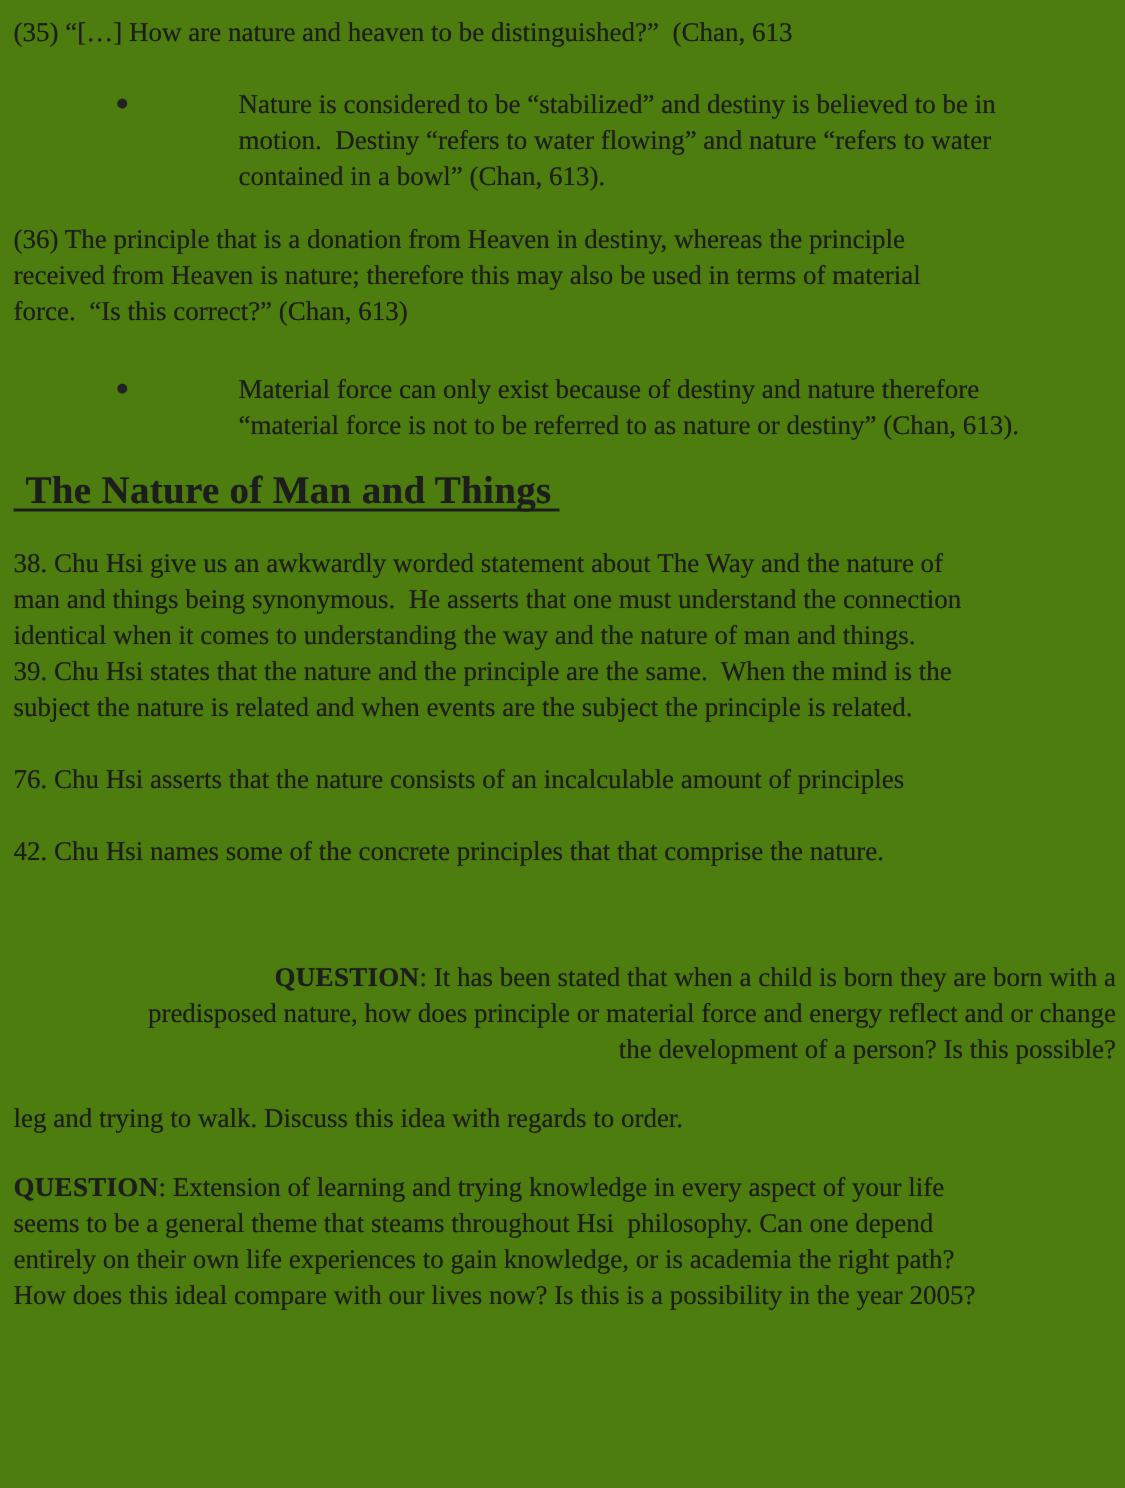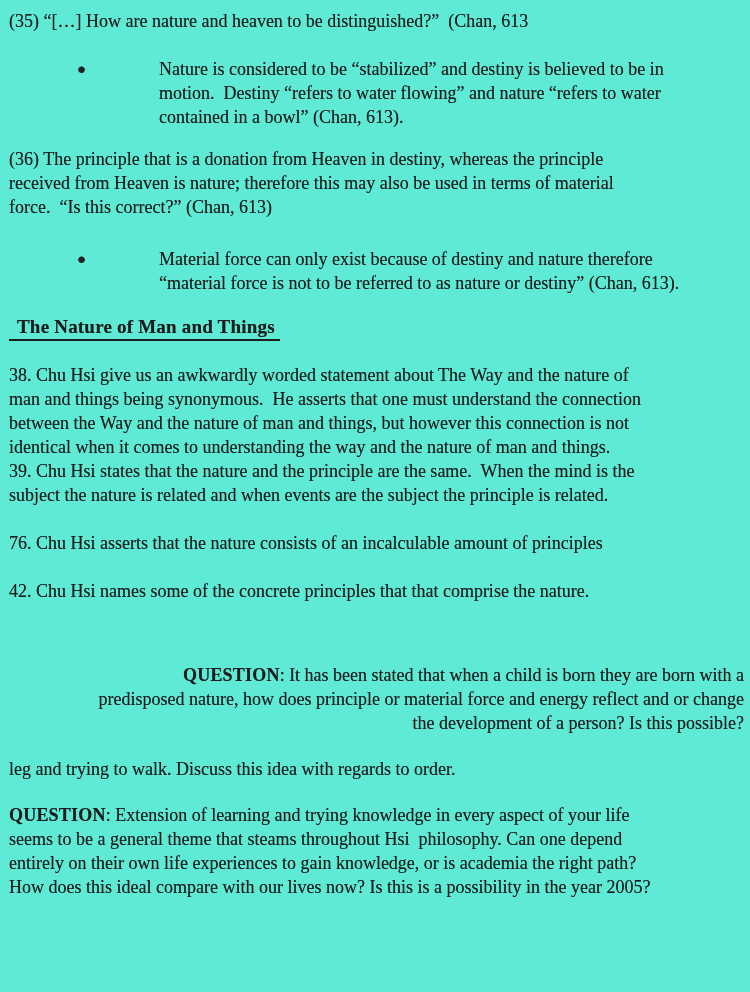--- a/index.html
+++ b/index.html
@@ -12,21 +12,21 @@
     height: 992px;
     overflow: hidden;
     font-family: "Liberation Serif", "DejaVu Serif", serif;
     color: #1d1d1d;
   }
   .page {
     box-sizing: border-box;
     width: 750px;
     height: 992px;
     padding: 9px 6px 6px 9px;
-    background: #5eead4;
+    background: #4d7c0f;
     text-shadow: 0 0 0.5px rgba(20,20,20,0.55);
   }
   .line {
     white-space: pre;
     font-size: 18px;
     line-height: 24px;
     height: 24px;
   }
   .para { margin: 0; }
   .m-bullet1 { margin-top: 24px; }
@@ -53,21 +53,21 @@
     line-height: 24px;
     color: #222;
   }
   .bullet-text { flex: 1 1 auto; margin-left: 24px; }
   .heading-wrap {
     height: 26px;
   }
   .heading-text {
     display: inline-block;
     font-weight: bold;
-    font-size: 19px;
+    font-size: 26px;
     line-height: 24px;
     padding: 0 5px 0 8px;
     border-bottom: 2px solid #1d1d1d;
     letter-spacing: 0.2px;
   }
   .q-label {
     font-weight: bold;
     letter-spacing: 0.2px;
   }
 </style>
@@ -103,21 +103,20 @@
     </div>
   </div>
 
   <div class="para m-heading heading-wrap">
     <span class="heading-text">The Nature of Man and Things</span>
   </div>
 
   <div class="para m-p38">
     <div class="line">38. Chu Hsi give us an awkwardly worded statement about The Way and the nature of</div>
     <div class="line">man and things being synonymous.  He asserts that one must understand the connection</div>
-    <div class="line">between the Way and the nature of man and things, but however this connection is not</div>
     <div class="line">identical when it comes to understanding the way and the nature of man and things.</div>
   </div>
 
   <div class="para m-p39">
     <div class="line">39. Chu Hsi states that the nature and the principle are the same.  When the mind is the</div>
     <div class="line">subject the nature is related and when events are the subject the principle is related.</div>
   </div>
 
 
   <div class="para m-p41">

